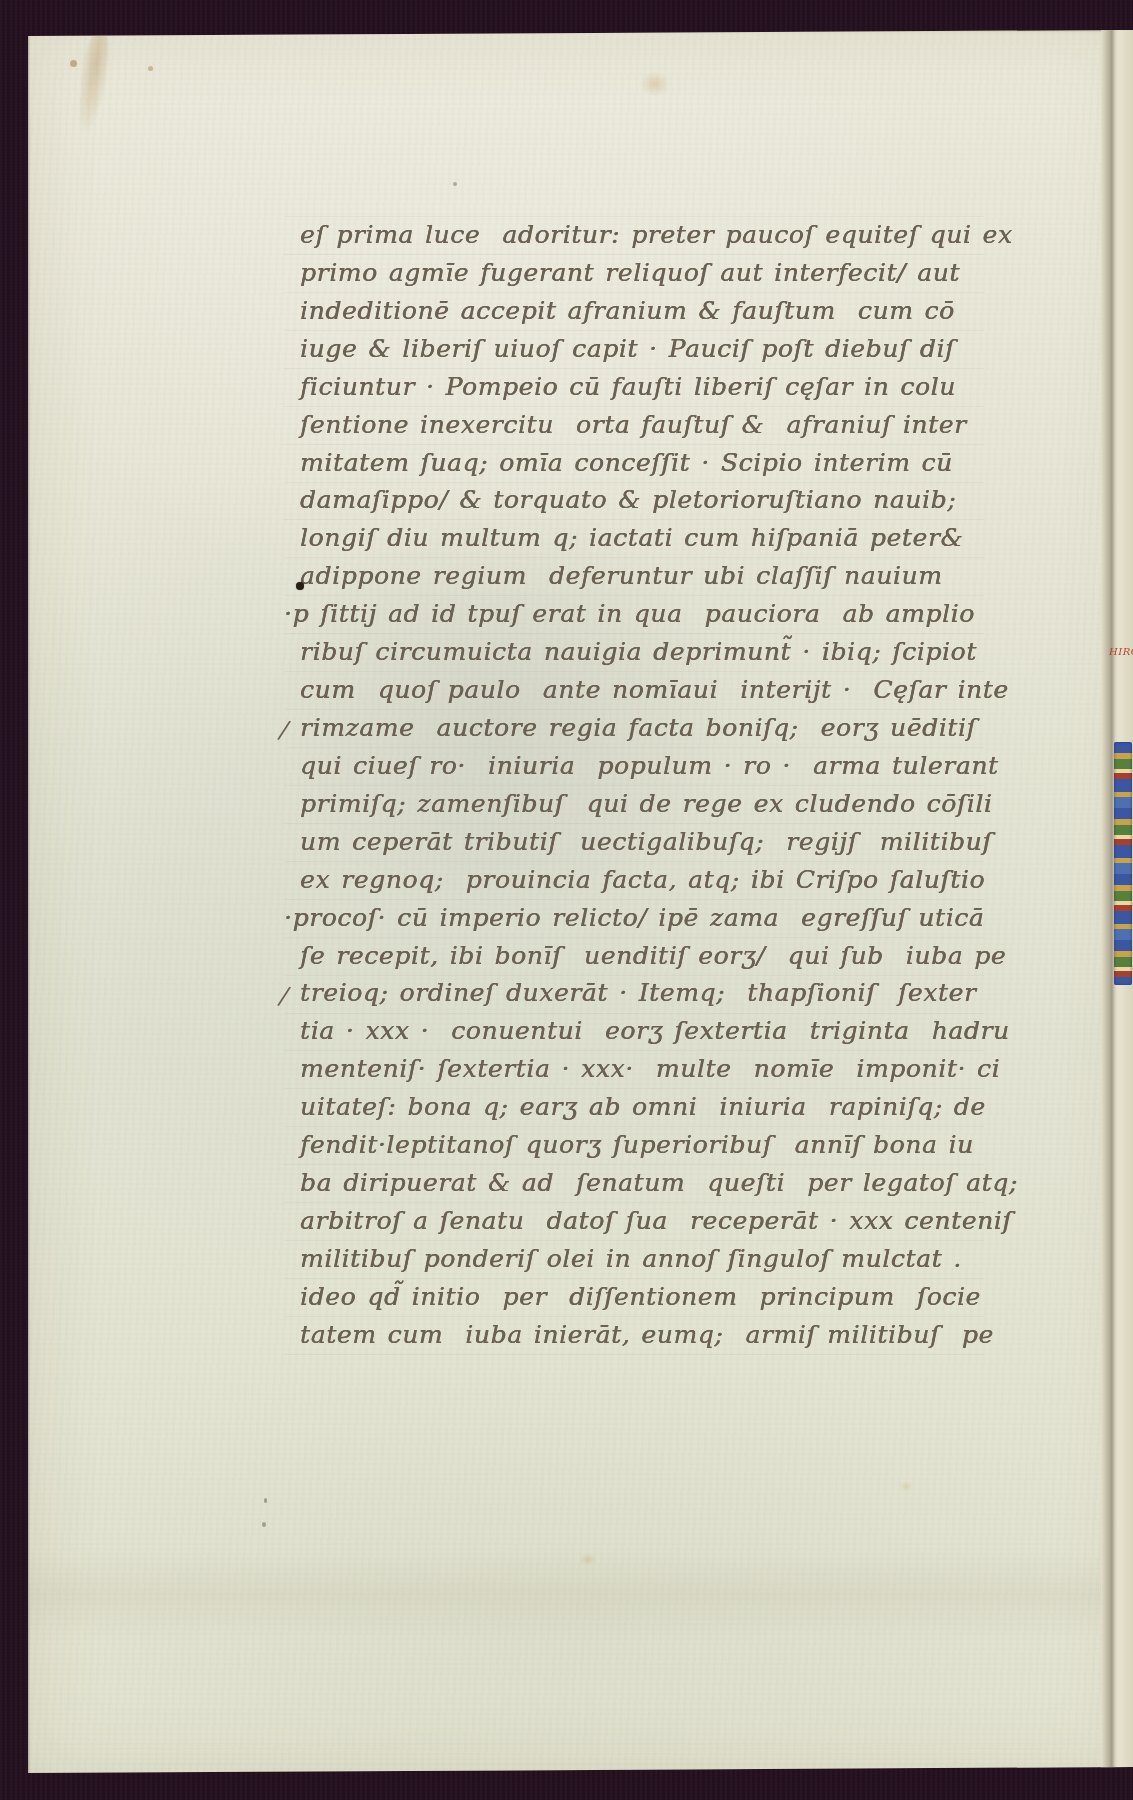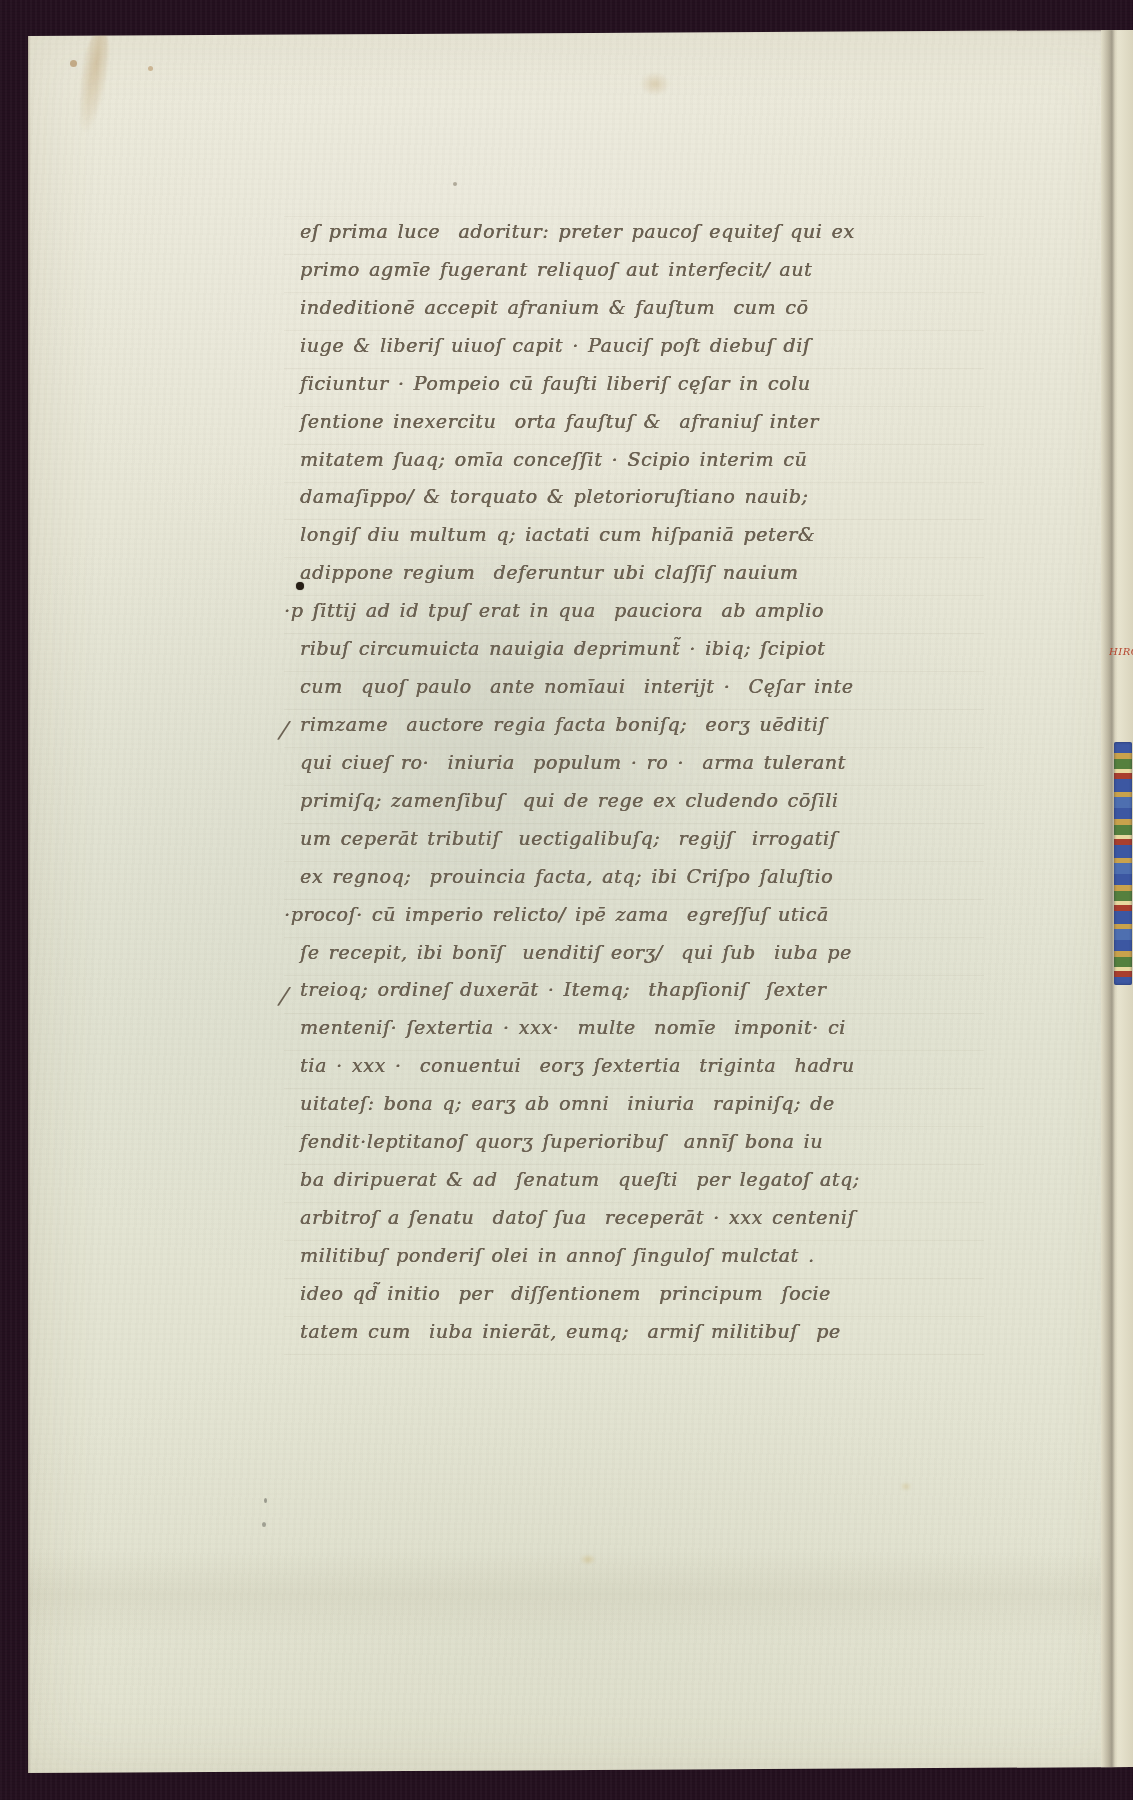--- a/index.html
+++ b/index.html
@@ -36,21 +36,21 @@
     position:absolute; left:256px; top:186px; width:700px; height:1145px;
     background:repeating-linear-gradient(180deg,
        rgba(140,130,105,.16) 0, rgba(140,130,105,.16) 1px,
        transparent 1px, transparent 37.93px);
     opacity:.5;
   }
   
   #textblock{
     position:absolute; left:272px; top:190px; width:680px;
     color:#6b6152;
-    font-size:19px; font-style:italic;
+    font-size:25px; font-style:italic;
     letter-spacing:.6px; word-spacing:2.5px;
     text-shadow:.35px 0 0 currentColor, 0 0 .6px rgba(107,97,82,.45);
   }
   .line{ height:37.93px; white-space:pre; }
   .line.outdent{ margin-left:-16px; }
   
   .margin-mark{ position:absolute; color:#6b6152; font-style:italic; }
   #mark-dot{ left:268px; top:552px; width:8px; height:8px; border-radius:50%;
              background:#271f16; box-shadow:0 0 1px rgba(0,0,0,.6); }
   #mark-slash-1{ left:252px; top:686px; font-size:24px; transform:rotate(6deg); }
@@ -138,27 +138,27 @@
         <div class="line">mitatem ſuaq; omīa conceſſit · Scipio interim cū</div>
         <div class="line">damaſippo/ &amp; torquato &amp; pletorioruſtiano nauib;</div>
         <div class="line">longiſ diu multum q; iactati cum hiſpaniā peter&amp;</div>
         <div class="line">adippone regium  deferuntur ubi claſſiſ nauium</div>
         <div class="line outdent">·p ſittij ad id tpuſ erat in qua  pauciora  ab amplio</div>
         <div class="line">ribuſ circumuicta nauigia deprimunt̃ · ibiq; ſcipiot</div>
         <div class="line">cum  quoſ paulo  ante nomīaui  interijt ·  Cęſar inte</div>
         <div class="line">rimzame  auctore regia facta boniſq;  eorʒ uēditiſ</div>
         <div class="line">qui ciueſ ro·  iniuria  populum · ro ·  arma tulerant</div>
         <div class="line">primiſq; zamenſibuſ  qui de rege ex cludendo cōſili</div>
-        <div class="line">um ceperāt tributiſ  uectigalibuſq;  regijſ  irrogatiſ</div>
+        <div class="line">um ceperāt tributiſ  uectigalibuſq;  regijſ  militibuſ</div>
         <div class="line">ex regnoq;  prouincia facta, atq; ibi Criſpo ſaluſtio</div>
         <div class="line outdent">·procoſ· cū imperio relicto/ ipē zama  egreſſuſ uticā</div>
         <div class="line">ſe recepit, ibi bonīſ  uenditiſ eorʒ/  qui ſub  iuba pe</div>
         <div class="line">treioq; ordineſ duxerāt · Itemq;  thapſioniſ  ſexter</div>
+        <div class="line">tia · xxx ·  conuentui  eorʒ ſextertia  triginta  hadru</div>
         <div class="line">menteniſ· ſextertia · xxx·  multe  nomīe  imponit· ci</div>
-        <div class="line">tia · xxx ·  conuentui  eorʒ ſextertia  triginta  hadru</div>
         <div class="line">uitateſ: bona q; earʒ ab omni  iniuria  rapiniſq; de</div>
         <div class="line">fendit·leptitanoſ quorʒ ſuperioribuſ  annīſ bona iu</div>
         <div class="line">ba diripuerat &amp; ad  ſenatum  queſti  per legatoſ atq;</div>
         <div class="line">arbitroſ a ſenatu  datoſ ſua  receperāt · xxx centeniſ</div>
         <div class="line">militibuſ ponderiſ olei in annoſ ſinguloſ mulctat .</div>
         <div class="line">ideo qd̃ initio  per  diſſentionem  principum  ſocie</div>
         <div class="line">tatem cum  iuba inierāt, eumq;  armiſ militibuſ  pe</div>
       </div>
 
     <div class="margin-mark" id="mark-dot"></div>

